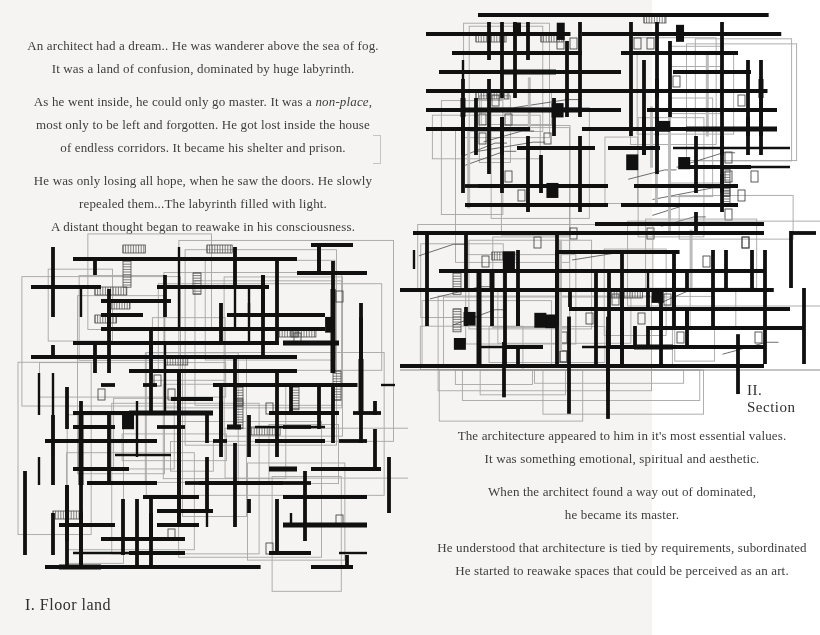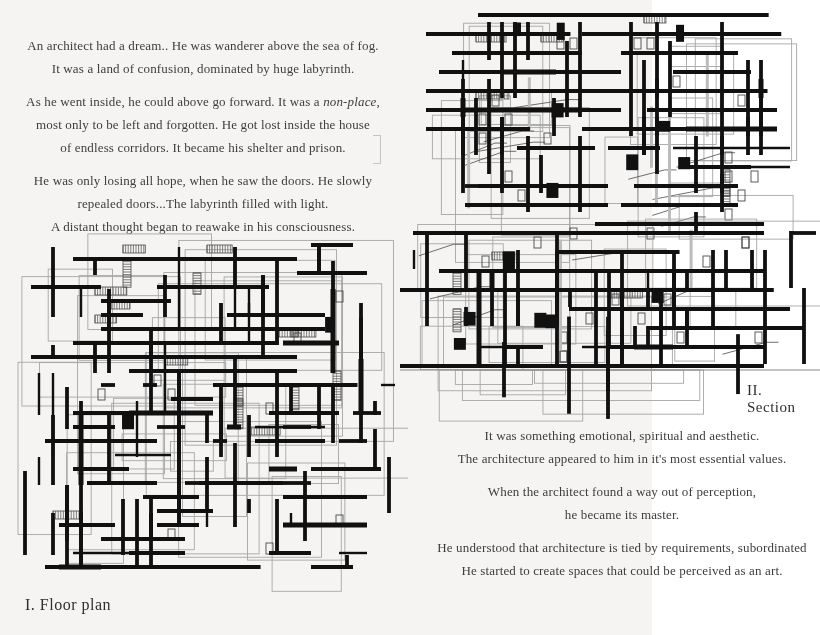--- a/index.html
+++ b/index.html
@@ -22,27 +22,27 @@
 <body>
 
 <div id="board" style="background: rgb(245, 244, 242);">
 
   <div class="story" id="story-top">
     <div class="para">
       <div class="line">An architect had a dream.. He was wanderer above the sea of fog.</div>
       <div class="line">It was a land of confusion, dominated by huge labyrinth.</div>
     </div>
     <div class="para">
-      <div class="line"><span>As he went inside, he could above go forward. It was a </span><i>non-place</i><span>,</span></div>
+      <div class="line"><span>As he went inside, he could only go master. It was a </span><i>non-place</i><span>,</span></div>
       <div class="line">most only to be left and forgotten. He got lost inside the house</div>
       <div class="line">of endless corridors. It became his shelter and prison.</div>
     </div>
     <div class="para">
       <div class="line">He was only losing all hope, when he saw the doors. He slowly</div>
-      <div class="line">repealed doors...The labyrinth filled with light.</div>
+      <div class="line">repealed them...The labyrinth filled with light.</div>
       <div class="line">A distant thought began to reawake in his consciousness.</div>
     </div>
   </div>
 
   <div id="bracket"></div>
 
   <svg class="drawing" id="section-svg" xmlns="http://www.w3.org/2000/svg" width="420" height="430" viewBox="0 0 420 430" style="left: 400px; top: 3px;">
       <rect x="91.136693362941" y="104.5855161547843" width="98.18803940713406" height="110.79130453043618" stroke="#a6a6a6" stroke-width="0.9" fill="none"></rect>
       <rect x="69.189154112908" y="23.221473926230992" width="73.59102664142847" height="105.27014053934255" stroke="#a6a6a6" stroke-width="0.9" fill="none"></rect>
       <rect x="101.37591321837843" y="122.44250008956816" width="68.65621022321284" height="109.74051962178201" stroke="#a6a6a6" stroke-width="0.9" fill="none"></rect>
@@ -860,30 +860,30 @@
       <line x1="176" y1="210" x2="176" y2="294" stroke="#101010" stroke-width="3.8" stroke-linecap="butt"></line>
       <line x1="112" y1="110" x2="275.5265092761256" y2="110" stroke="#101010" stroke-width="4" stroke-linecap="butt"></line>
       <line x1="126" y1="138" x2="264.51281807525083" y2="138" stroke="#101010" stroke-width="4" stroke-linecap="butt"></line>
       <line x1="70" y1="26" x2="221.8534427229315" y2="26" stroke="#101010" stroke-width="4" stroke-linecap="butt"></line>
       <line x1="224" y1="152" x2="354.4876209399663" y2="152" stroke="#101010" stroke-width="4" stroke-linecap="butt"></line>
       <line x1="28" y1="124" x2="220.8376980125904" y2="124" stroke="#101010" stroke-width="4" stroke-linecap="butt"></line>
       <line x1="42" y1="334" x2="257.57982402388006" y2="334" stroke="#101010" stroke-width="4" stroke-linecap="butt"></line>
       <rect x="322.10695974715054" y="83.9326862692833" width="8" height="15.68583369627595" fill="#101010"></rect>
       <rect x="119.03081534802914" y="179.52358615398407" width="12" height="16.704407976940274" fill="#101010"></rect>
     </svg>
-  <div class="plate-label" id="floor-plan-label">I. Floor plan</div>
+  <div class="plate-label" id="floor-plan-label">I. Floor land</div>
 
   <div class="story" id="story-bottom">
     <div class="para">
+      <div class="line">The architecture appeared to him in it's most essential values.</div>
       <div class="line">It was something emotional, spiritual and aesthetic.</div>
-      <div class="line">The architecture appeared to him in it's most essential values.</div>
     </div>
     <div class="para">
-      <div class="line">When the architect found a way out of perception,</div>
+      <div class="line">When the architect found a way out of dominated,</div>
       <div class="line">he became its master.</div>
     </div>
     <div class="para">
       <div class="line">He understood that architecture is tied by requirements, subordinated</div>
-      <div class="line">He started to create spaces that could be perceived as an art.</div>
+      <div class="line">He started to reawake spaces that could be perceived as an art.</div>
     </div>
   </div>
 
 </div>
 
 </body></html>

